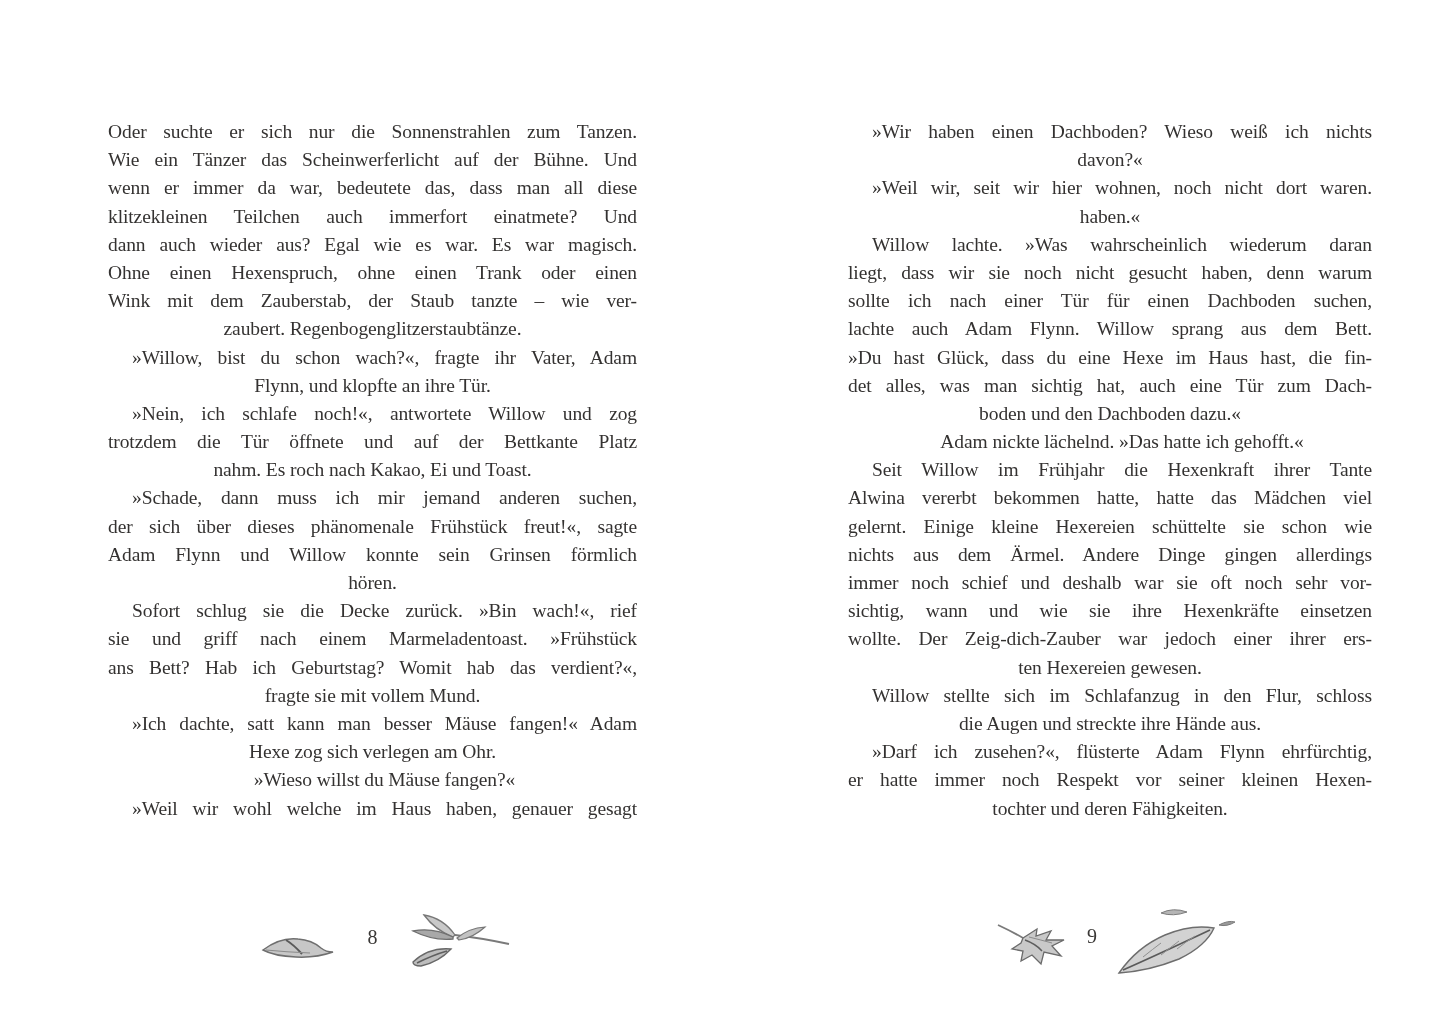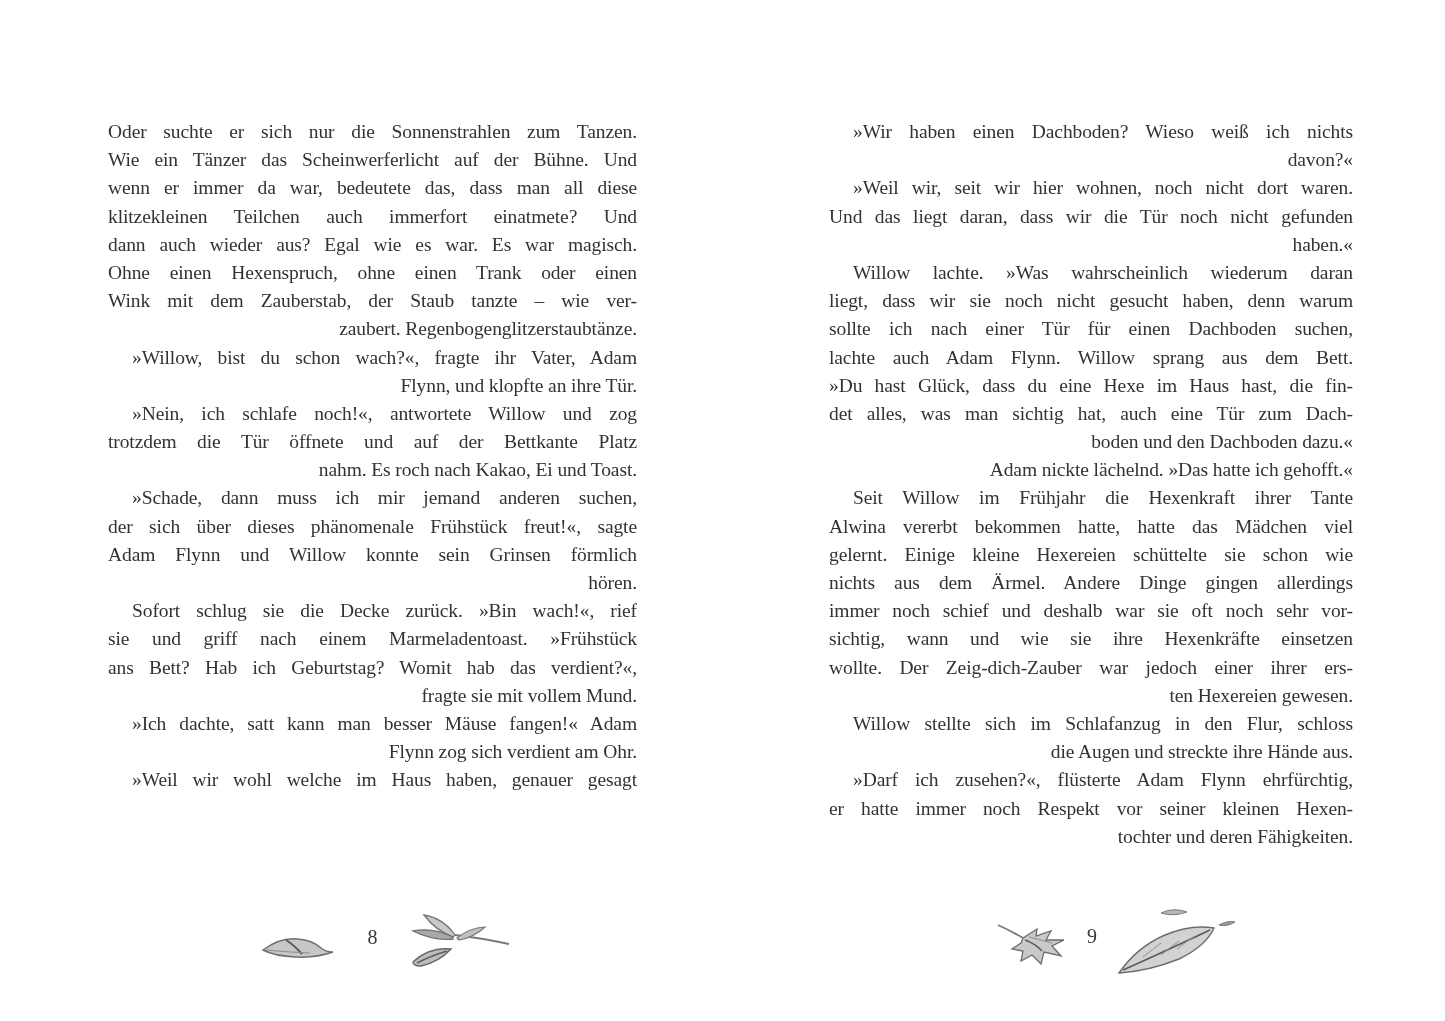--- a/index.html
+++ b/index.html
@@ -12,22 +12,22 @@
     position:relative;
   }
   .spread { position:absolute; inset:0; background:#ffffff; }
   .text-col {
     position:absolute;
     font-size:19.5px;
     line-height:28.2px;
     letter-spacing:-0.1px;
   }
   .text-col.left  { left:108px; top:118px; width:529px; }
-  .text-col.right { left:829px; top:118px; width:524px; }
-  .line { height:28.2px; overflow:hidden; text-align:right; }
+  .text-col.right { left:848px; top:118px; width:524px; }
+  .line { height:28.2px; overflow:hidden; text-align:center; }
   .line.just { text-align:justify; text-align-last:justify; }
   .line.indent { padding-left:24px; }
   .pagefoot { position:absolute; }
   .pagefoot.left  { left:108px; top:908px; width:529px; height:80px; }
   .pagefoot.right { left:814px; top:905px; width:524px; height:85px; }
   .pgnum {
     position:absolute; left:0; right:0; top:18px;
     text-align:center; font-size:20px; color:#3a3836;
   }
   .pagefoot.right .pgnum { transform:translateX(16px); top:20px; }
@@ -58,29 +58,29 @@
       <div class="line">nahm. Es roch nach Kakao, Ei und Toast.</div>
       <div class="line indent just">»Schade, dann muss ich mir jemand anderen suchen,</div>
       <div class="line just">der sich über dieses phänomenale Frühstück freut!«, sagte</div>
       <div class="line just">Adam Flynn und Willow konnte sein Grinsen förmlich</div>
       <div class="line">hören.</div>
       <div class="line indent just">Sofort schlug sie die Decke zurück. »Bin wach!«, rief</div>
       <div class="line just">sie und griff nach einem Marmeladentoast. »Frühstück</div>
       <div class="line just">ans Bett? Hab ich Geburtstag? Womit hab das verdient?«,</div>
       <div class="line">fragte sie mit vollem Mund.</div>
       <div class="line indent just">»Ich dachte, satt kann man besser Mäuse fangen!« Adam</div>
-      <div class="line">Flynn zog sich verdient am Ohr.</div>
+      <div class="line">Hexe zog sich verlegen am Ohr.</div>
+      <div class="line indent">»Wieso willst du Mäuse fangen?«</div>
       <div class="line indent just">»Weil wir wohl welche im Haus haben, genauer gesagt</div>
     </div>
 
   <div class="text-col right">
       <div class="line indent just">»Wir haben einen Dachboden? Wieso weiß ich nichts</div>
       <div class="line">davon?«</div>
       <div class="line indent just">»Weil wir, seit wir hier wohnen, noch nicht dort waren.</div>
-      <div class="line just">Und das liegt daran, dass wir die Tür noch nicht gefunden</div>
       <div class="line">haben.«</div>
       <div class="line indent just">Willow lachte. »Was wahrscheinlich wiederum daran</div>
       <div class="line just">liegt, dass wir sie noch nicht gesucht haben, denn warum</div>
       <div class="line just">sollte ich nach einer Tür für einen Dachboden suchen,</div>
       <div class="line just">lachte auch Adam Flynn. Willow sprang aus dem Bett.</div>
       <div class="line just">»Du hast Glück, dass du eine Hexe im Haus hast, die fin-</div>
       <div class="line just">det alles, was man sichtig hat, auch eine Tür zum Dach-</div>
       <div class="line">boden und den Dachboden dazu.«</div>
       <div class="line indent">Adam nickte lächelnd. »Das hatte ich gehofft.«</div>
       <div class="line indent just">Seit Willow im Frühjahr die Hexenkraft ihrer Tante</div>

